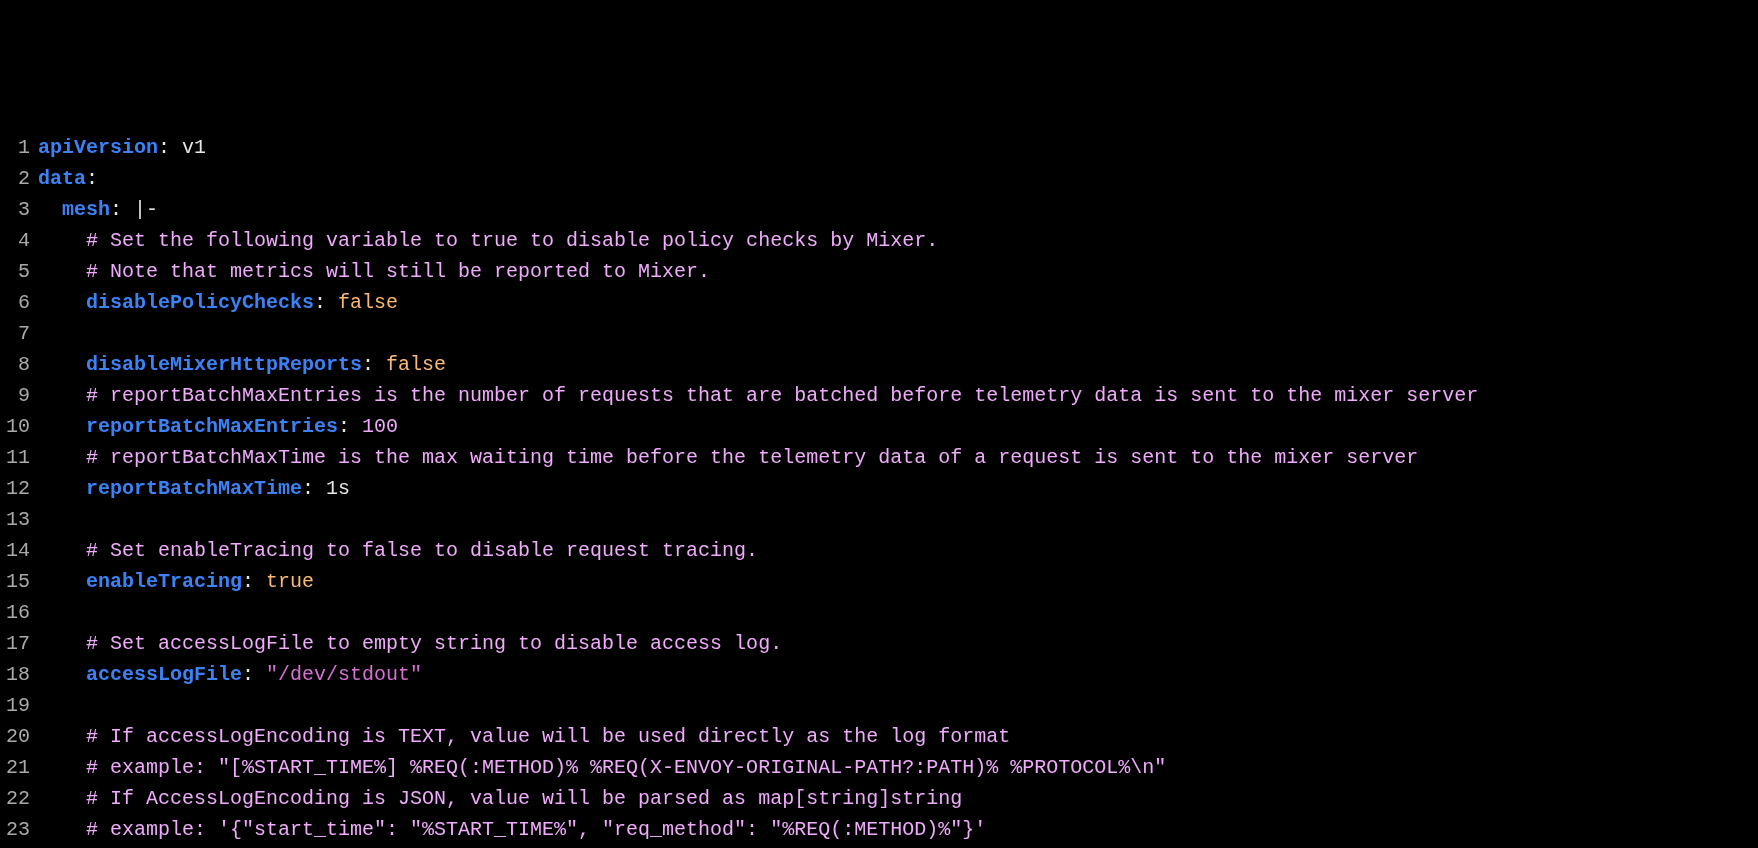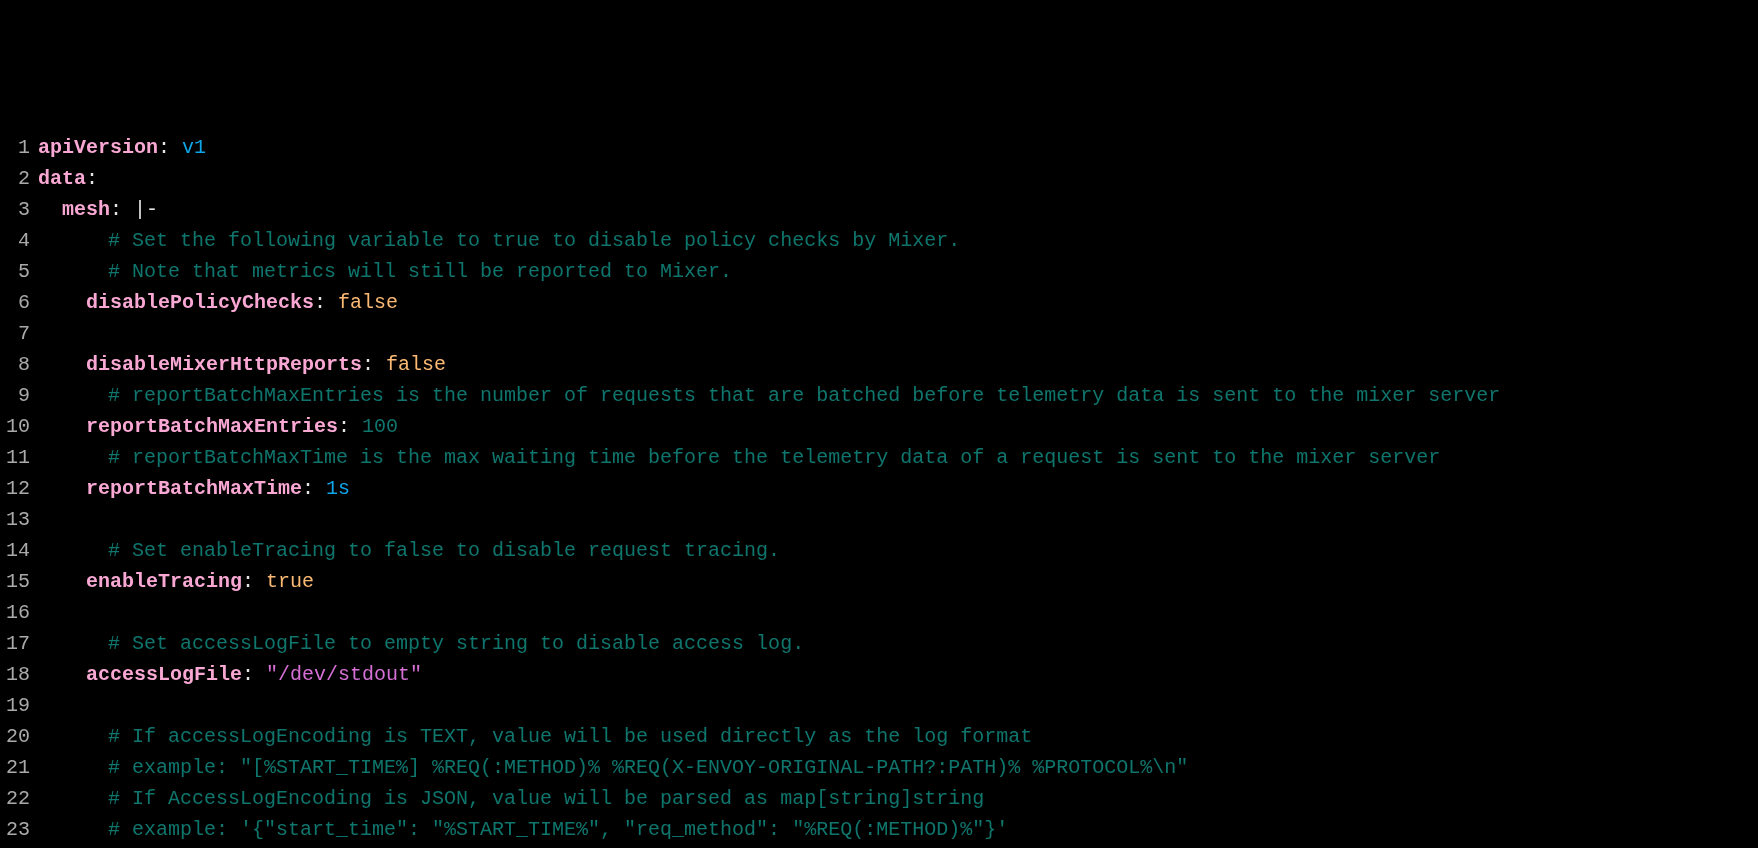--- a/index.html
+++ b/index.html
@@ -22,27 +22,27 @@
       text-align: right;
       min-width: 38px;
       padding-right: 8px;
       user-select: none;
       flex-shrink: 0;
     }
     .code {
       flex: 1;
       white-space: pre;
     }
-    .key { color: #f9a8d4; font-weight: bold; }
-    .plain { color: #0ea5e9; }
+    .key { color: #3b82f6; font-weight: bold; }
+    .plain { color: #e5e5e5; }
     .colon { color: #e6e6e6; }
     .pipe { color: #e6e6e6; }
-    .comment { color: #0f766e; margin-left: 22px; }
+    .comment { color: #f0abfc; }
     .boolval { color: #fdba74; }
-    .numval { color: #0f766e; }
+    .numval { color: #f0abfc; }
     .strval { color: #d670d6; }
   </style>
 </head>
 <body>
 
 
 
 <div id="editor"><div class="line"><span class="gutter">1</span><span class="code"><span class="key">apiVersion</span><span class="colon">:</span><span class="plain"> v1</span></span></div><div class="line"><span class="gutter">2</span><span class="code"><span class="key">data</span><span class="colon">:</span></span></div><div class="line"><span class="gutter">3</span><span class="code"><span class="plain">  </span><span class="key">mesh</span><span class="colon">:</span><span class="plain"> </span><span class="pipe">|-</span></span></div><div class="line"><span class="gutter">4</span><span class="code"><span class="plain">    </span><span class="comment"># Set the following variable to true to disable policy checks by Mixer.</span></span></div><div class="line"><span class="gutter">5</span><span class="code"><span class="plain">    </span><span class="comment"># Note that metrics will still be reported to Mixer.</span></span></div><div class="line"><span class="gutter">6</span><span class="code"><span class="plain">    </span><span class="key">disablePolicyChecks</span><span class="colon">:</span><span class="plain"> </span><span class="boolval">false</span></span></div><div class="line"><span class="gutter">7</span><span class="code"> </span></div><div class="line"><span class="gutter">8</span><span class="code"><span class="plain">    </span><span class="key">disableMixerHttpReports</span><span class="colon">:</span><span class="plain"> </span><span class="boolval">false</span></span></div><div class="line"><span class="gutter">9</span><span class="code"><span class="plain">    </span><span class="comment"># reportBatchMaxEntries is the number of requests that are batched before telemetry data is sent to the mixer server</span></span></div><div class="line"><span class="gutter">10</span><span class="code"><span class="plain">    </span><span class="key">reportBatchMaxEntries</span><span class="colon">:</span><span class="plain"> </span><span class="numval">100</span></span></div><div class="line"><span class="gutter">11</span><span class="code"><span class="plain">    </span><span class="comment"># reportBatchMaxTime is the max waiting time before the telemetry data of a request is sent to the mixer server</span></span></div><div class="line"><span class="gutter">12</span><span class="code"><span class="plain">    </span><span class="key">reportBatchMaxTime</span><span class="colon">:</span><span class="plain"> 1s</span></span></div><div class="line"><span class="gutter">13</span><span class="code"> </span></div><div class="line"><span class="gutter">14</span><span class="code"><span class="plain">    </span><span class="comment"># Set enableTracing to false to disable request tracing.</span></span></div><div class="line"><span class="gutter">15</span><span class="code"><span class="plain">    </span><span class="key">enableTracing</span><span class="colon">:</span><span class="plain"> </span><span class="boolval">true</span></span></div><div class="line"><span class="gutter">16</span><span class="code"> </span></div><div class="line"><span class="gutter">17</span><span class="code"><span class="plain">    </span><span class="comment"># Set accessLogFile to empty string to disable access log.</span></span></div><div class="line"><span class="gutter">18</span><span class="code"><span class="plain">    </span><span class="key">accessLogFile</span><span class="colon">:</span><span class="plain"> </span><span class="strval">"/dev/stdout"</span></span></div><div class="line"><span class="gutter">19</span><span class="code"> </span></div><div class="line"><span class="gutter">20</span><span class="code"><span class="plain">    </span><span class="comment"># If accessLogEncoding is TEXT, value will be used directly as the log format</span></span></div><div class="line"><span class="gutter">21</span><span class="code"><span class="plain">    </span><span class="comment"># example: "[%START_TIME%] %REQ(:METHOD)% %REQ(X-ENVOY-ORIGINAL-PATH?:PATH)% %PROTOCOL%\n"</span></span></div><div class="line"><span class="gutter">22</span><span class="code"><span class="plain">    </span><span class="comment"># If AccessLogEncoding is JSON, value will be parsed as map[string]string</span></span></div><div class="line"><span class="gutter">23</span><span class="code"><span class="plain">    </span><span class="comment"># example: '{"start_time": "%START_TIME%", "req_method": "%REQ(:METHOD)%"}'</span></span></div><div class="line"><span class="gutter">24</span><span class="code"></span></div></div>
 
 

